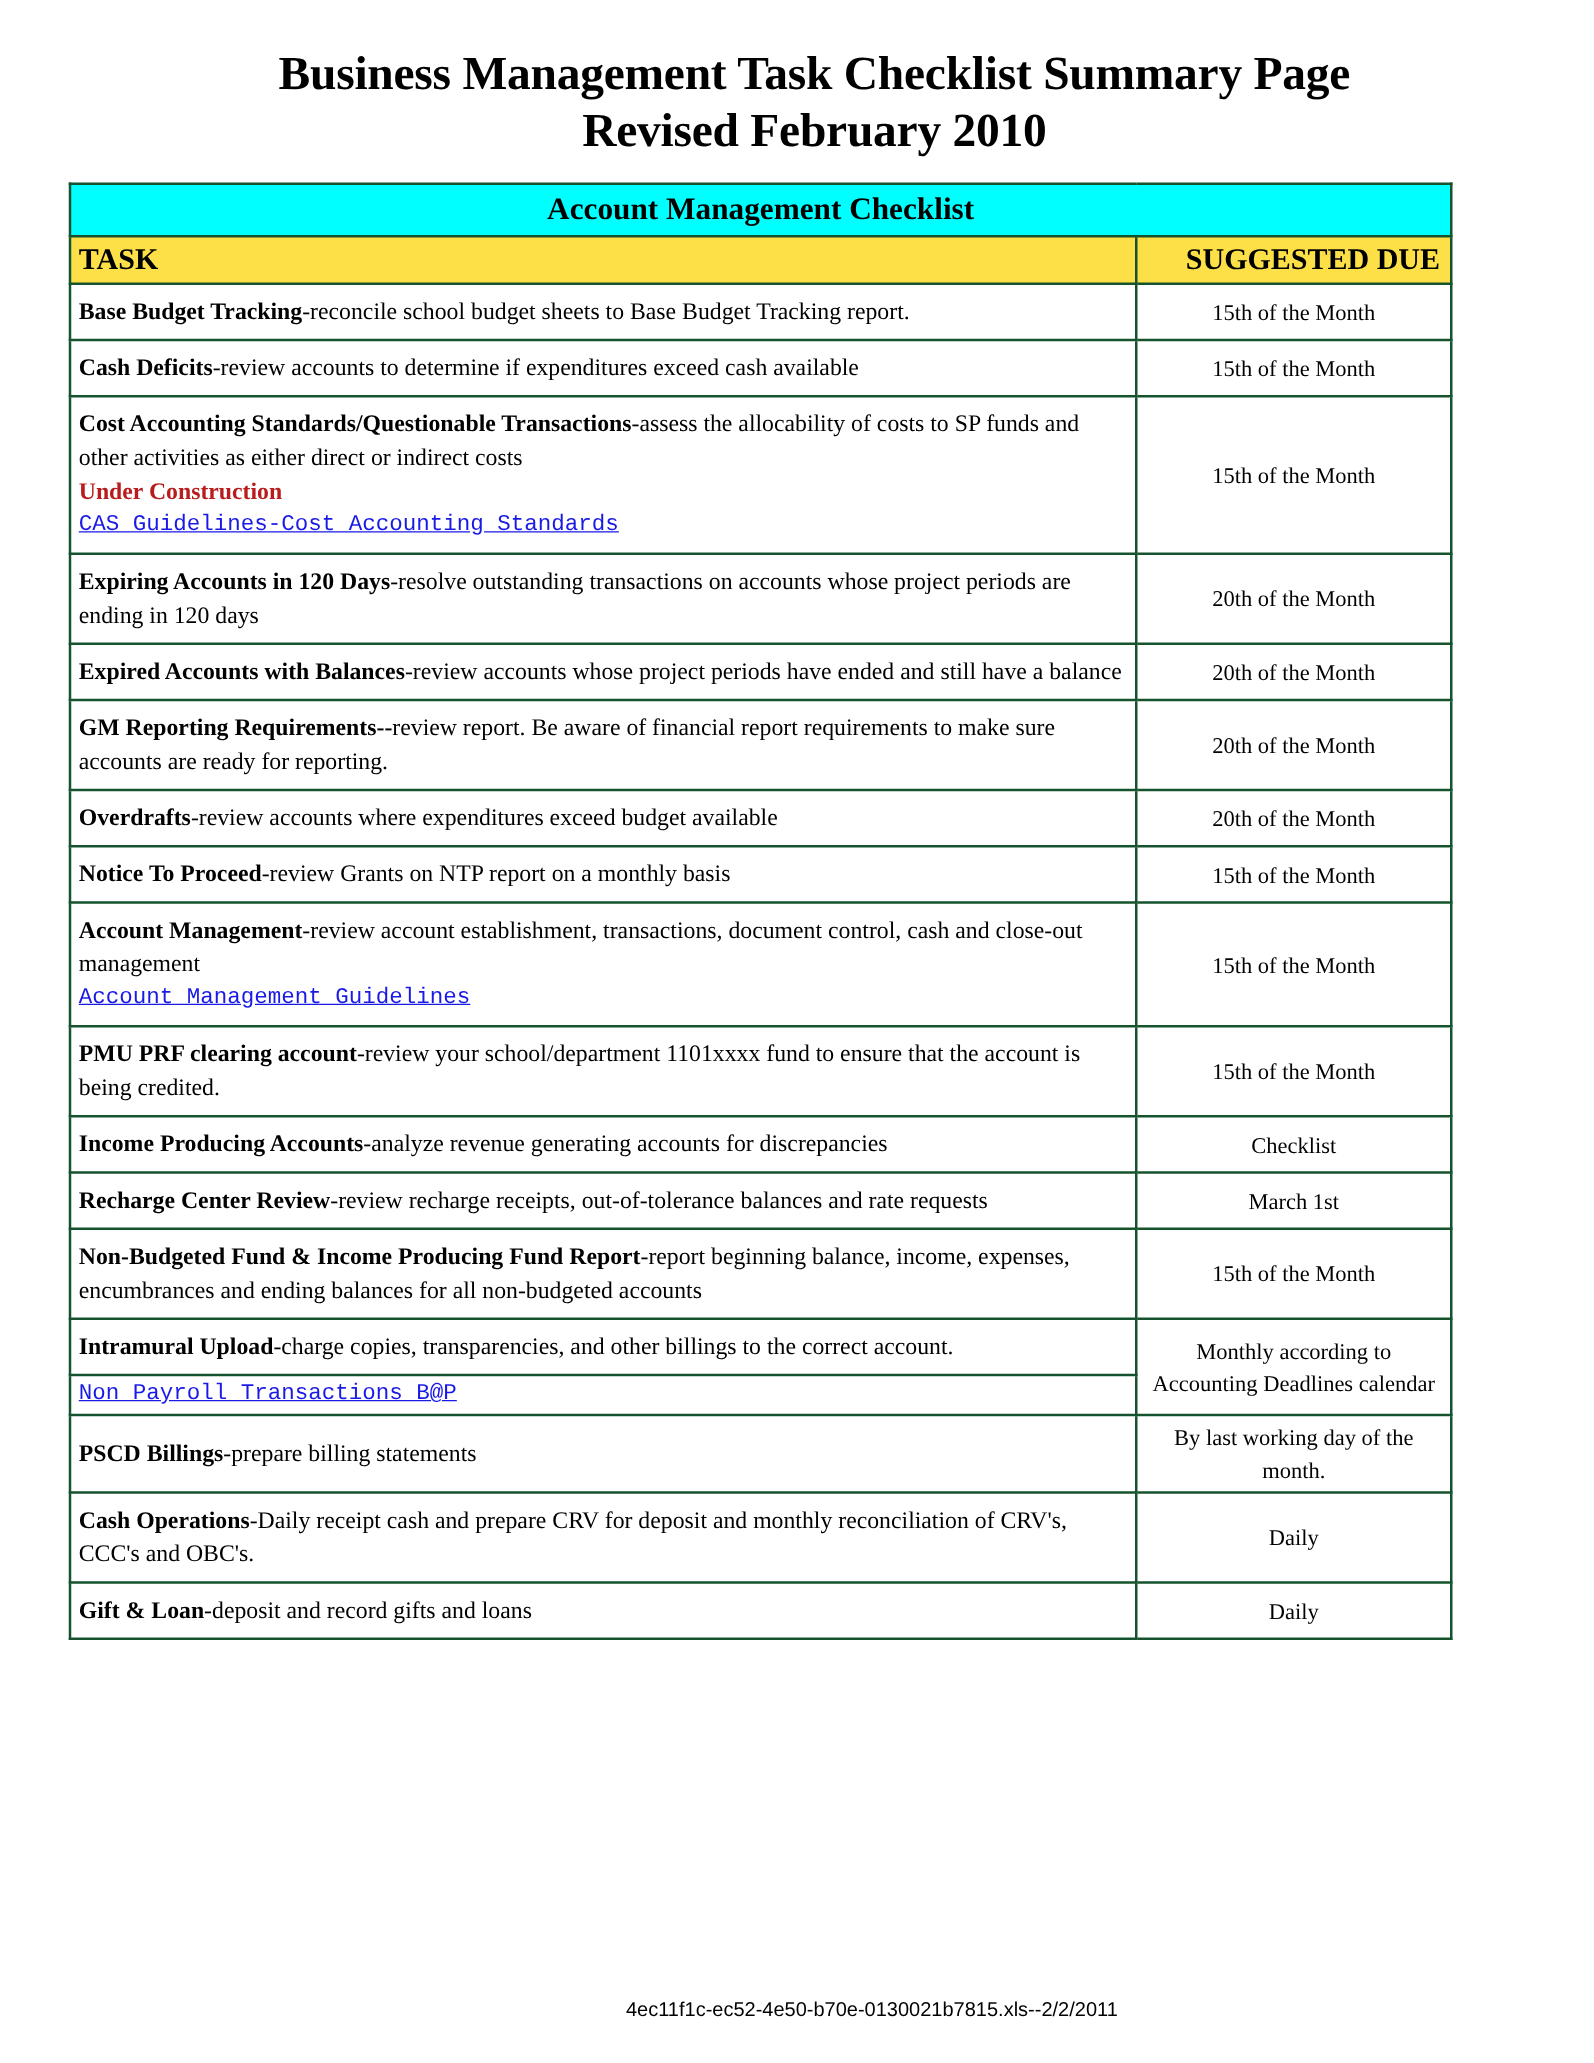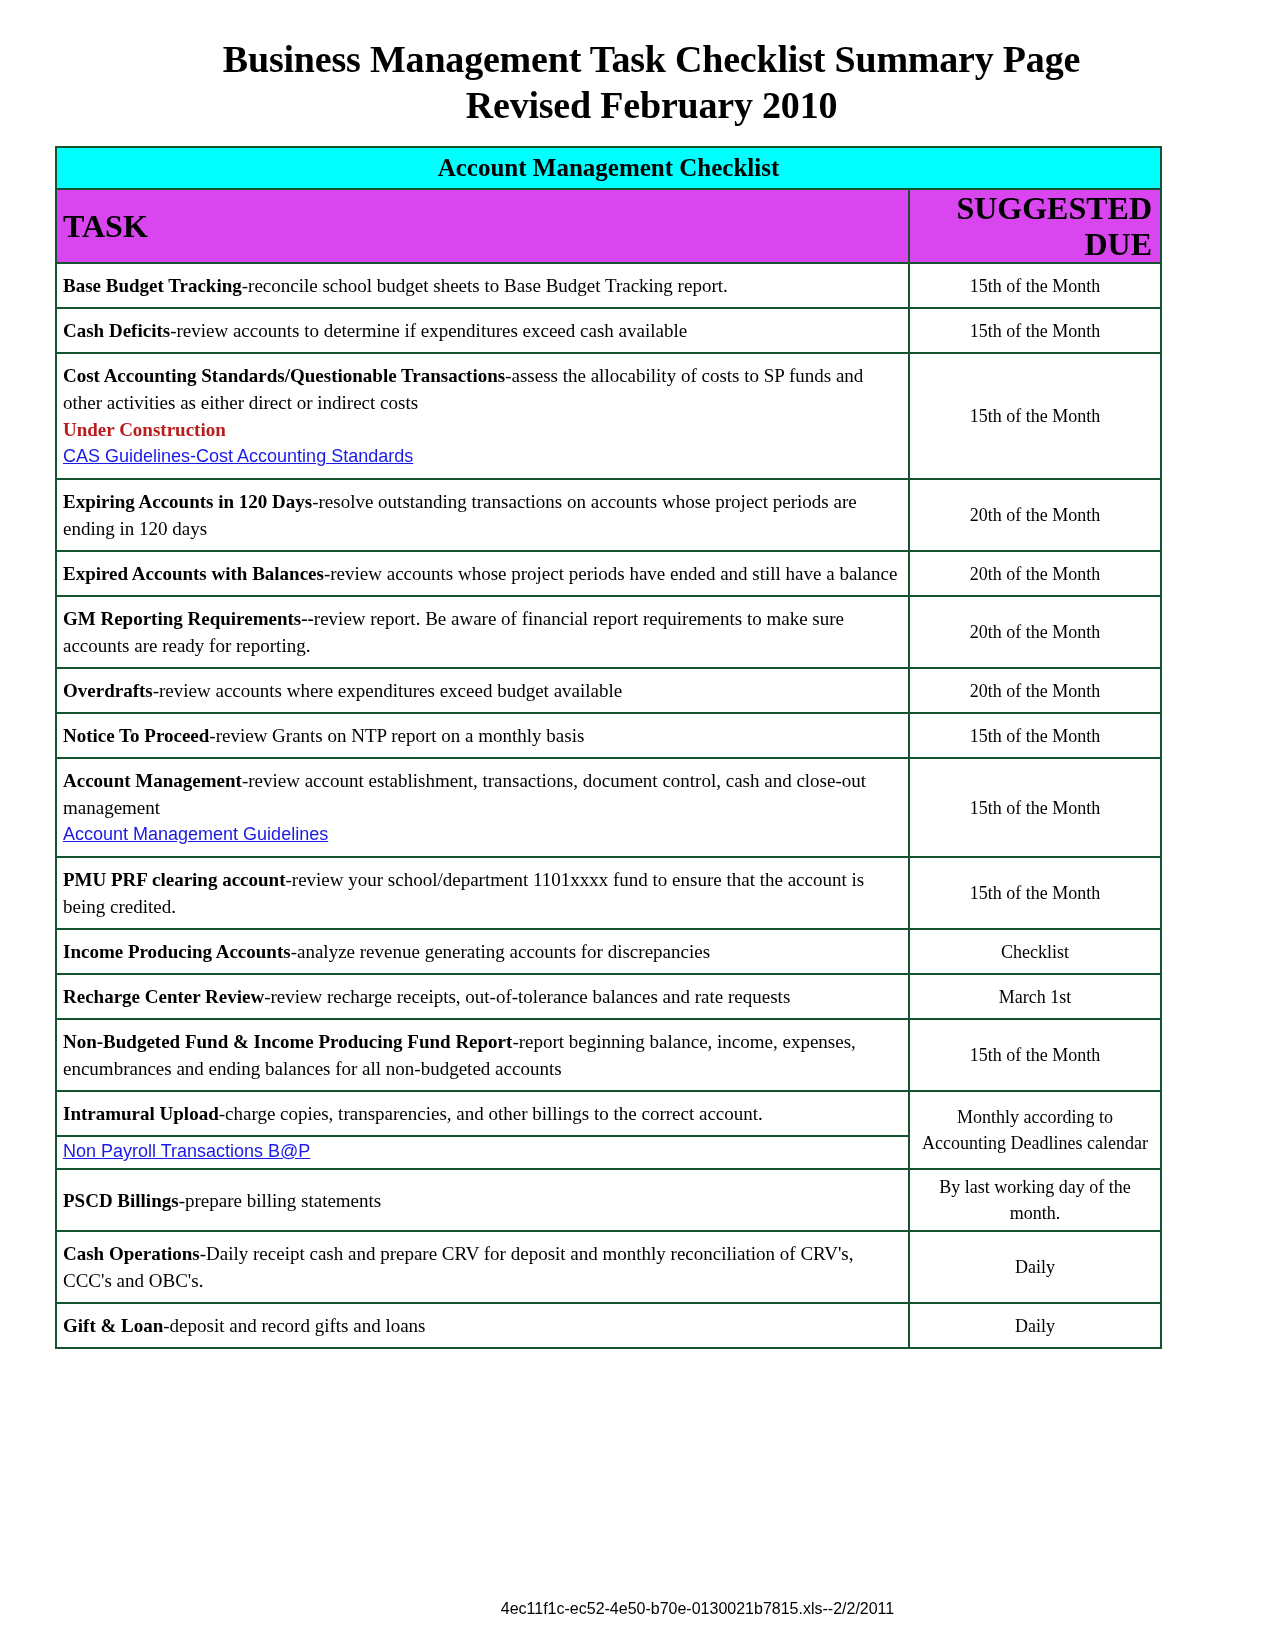--- a/index.html
+++ b/index.html
@@ -56,23 +56,23 @@
   .banner-cell {
     background: #00ffff;
     text-align: center;
     font-weight: bold;
     font-size: 25px;
     height: 40px;
     line-height: 40px;
   }
 
   .hdr {
-    background: #d946ef;
-    font-weight: bold;
-    font-size: 32px;
+    background: #fde047;
+    font-weight: bold;
+    font-size: 24px;
     height: 36px;
     line-height: 36px;
   }
   .hdr-task { text-align: left; padding-left: 6px !important; }
   .hdr-due  { text-align: right; padding-right: 8px !important; }
 
   .task-cell {
     font-size: 19px;
     line-height: 27px;
     padding: 8px 8px 8px 6px !important;
@@ -88,21 +88,21 @@
 
   .under-construction {
     color: #b91c1c;
     font-weight: bold;
     display: block;
   }
 
   a.doclink, .doclink {
     color: #1a1ae6;
     text-decoration: underline;
-    font-family: Liberation Sans, sans-serif;
+    font-family: Liberation Mono, monospace;
     font-size: 18px;
     display: block;
     width: fit-content;
   }
   .sublink-cell {
     font-size: 18px;
     padding: 4px 6px 6px 6px !important;
     text-align: left;
     vertical-align: top;
   }

